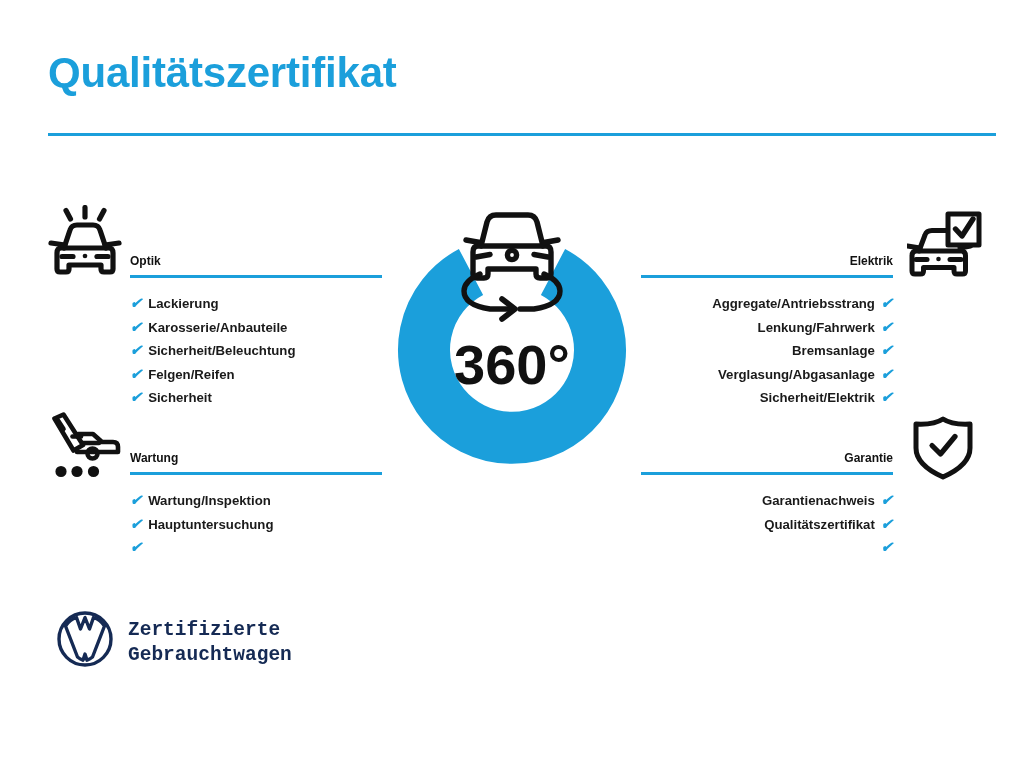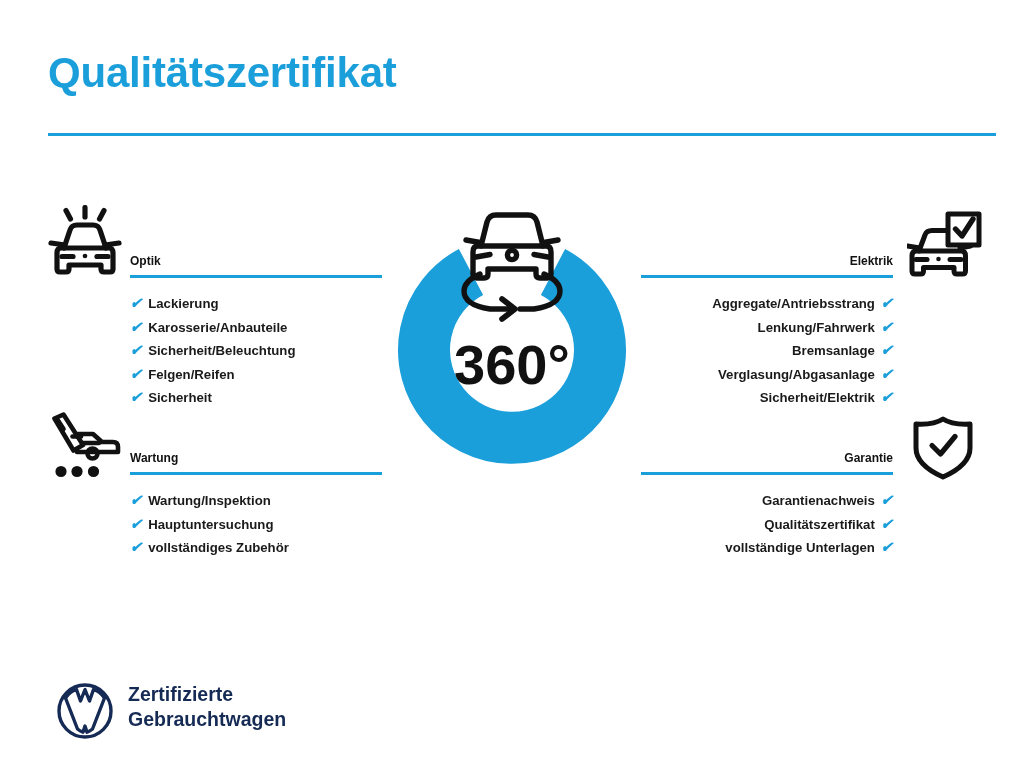--- a/index.html
+++ b/index.html
@@ -58,21 +58,21 @@
   .col-right .sec-title{right:0;}
   .col-right .item{justify-content:flex-end;}
   .col-right .chk{margin-left:6px;order:2;}
 
   .icon-box{position:absolute;}
 
   
   .badge{position:absolute;left:368px;top:188px;width:288px;height:300px;}
 
   
-  .vw{position:absolute;left:56px;top:682px;display:flex;align-items:flex-start;}
+  .vw{position:absolute;left:56px;top:610px;display:flex;align-items:flex-end;font-family:Liberation Mono, monospace;}
   .vw-mark{width:58px;height:58px;flex:0 0 auto;}
   .vw-text{
     margin-left:14px;color:#152a54;font-weight:bold;
     font-size:19.5px;line-height:25px;white-space:nowrap;
   }
 </style>
 </head>
 <body>
 
 <div id="page">
@@ -140,21 +140,20 @@
       <div class="item">
         <span class="chk">✔</span>
         <span>Wartung/Inspektion</span>
       </div>
       <div class="item">
         <span class="chk">✔</span>
         <span>Hauptuntersuchung</span>
       </div>
       <div class="item">
         <span class="chk">✔</span>
-        <span>vollständiges Zubehör</span>
       </div>
     </div>
   </div>
 
   <div class="icon-box" style="left:47px;top:412px;width:76px;height:68px;">
     <svg viewBox="0 0 76 68" width="76" height="68" fill="none" stroke="#111" stroke-width="4.6" stroke-linecap="round" stroke-linejoin="round">
 
       <path d="M7.5 6.5 L16.5 2.5 L36 33 L26.5 38.5 Z"></path>
       <line x1="11" y1="8.5" x2="16.5" y2="17"></line>
 
@@ -229,21 +228,20 @@
       <div class="item">
         <span class="chk">✔</span>
         <span>Garantienachweis</span>
       </div>
       <div class="item">
         <span class="chk">✔</span>
         <span>Qualitätszertifikat</span>
       </div>
       <div class="item">
         <span class="chk">✔</span>
-        <span>vollständige Unterlagen</span>
       </div>
     </div>
   </div>
 
   <div class="icon-box" style="left:912px;top:416px;width:62px;height:64px;">
     <svg viewBox="0 0 62 64" width="62" height="64" fill="none" stroke="#111" stroke-width="5" stroke-linecap="round" stroke-linejoin="round">
       <path d="M31 3 Q40 9 58 8 L58 32 Q58 49 31 61 Q4 49 4 32 L4 8 Q22 9 31 3 Z"></path>
       <path d="M20 29.5 L28.5 38 L43 20.5" stroke-width="5.2"></path>
     </svg>
   </div>

